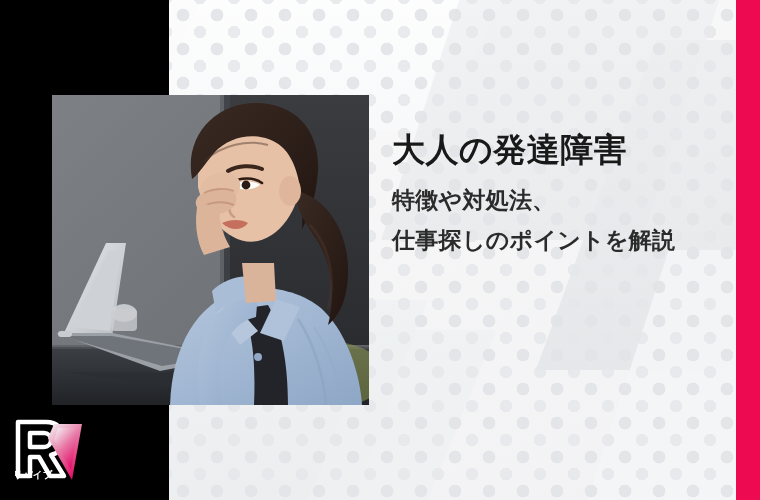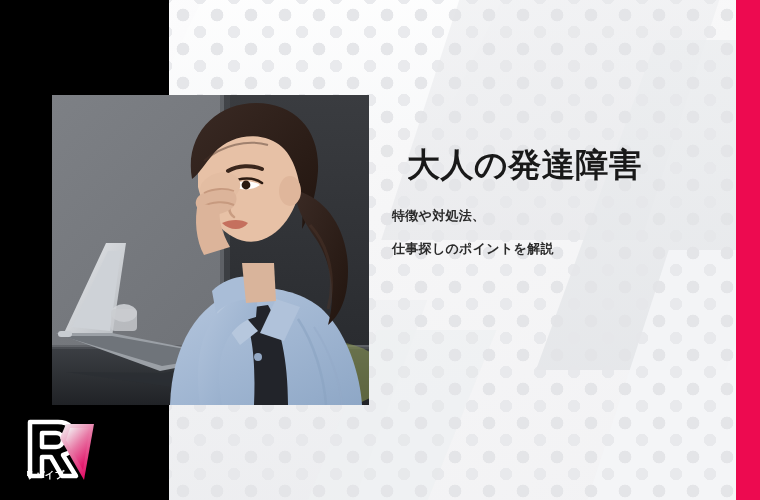--- a/index.html
+++ b/index.html
@@ -104,52 +104,52 @@
   .photo svg { display: block; }
 
   
   .text-block {
     position: absolute;
     left: 392px;
     top: 128px;
     width: 330px;
   }
   .headline {
-    margin: 15px;
+    margin: 0;
     font-size: 33px;
     line-height: 44px;
     font-weight: 700;
     letter-spacing: 0.5px;
     color: #191919;
     white-space: nowrap;
   }
   .headline.accent { color: #ea0050; }
   .subhead {
     margin: 14px 0 0 0;
-    font-size: 13px;
+    font-size: 23px;
     line-height: 28px;
     font-weight: 700;
     letter-spacing: 0.3px;
     color: #2b2b2b;
     white-space: nowrap;
   }
 
   
   .pink-bar {
     position: absolute;
     right: 0; top: 0;
     width: 24px;
     height: 500px;
     background: #ed0a50;
   }
 
   
   .logo {
     position: absolute;
-    left: 22px;
+    left: 10px;
     bottom: 16px;
     width: 96px;
     height: 66px;
     text-decoration: underline;
   }
   .logo svg { display: block; }
   .logo-kana {
     position: absolute;
     left: 3px;
     bottom: 2px;
@@ -272,21 +272,21 @@
       <path d="M150 112 C160 106 174 106 182 110" stroke="#c79a7f" stroke-width="2" fill="none"></path>
       <path d="M152 98 C162 93 174 93 182 96" stroke="#c79a7f" stroke-width="1.8" fill="none"></path>
 
       <path d="M146 108 C142 124 144 146 152 160 L178 152 C170 138 166 124 168 112 Z" fill="#dcb49a"></path>
     </svg>
   </div>
 
   <div class="text-block">
     <h1 class="headline">大人の発達障害</h1>
     <p class="subhead">特徴や対処法、</p>
-    <p class="subhead" style="margin-top:5px">仕事探しのポイントを解説</p>
+    <p class="subhead" style="margin-top:12px">仕事探しのポイントを解説</p>
   </div>
 
   <div class="pink-bar"></div>
 
   <div class="logo">
     <svg width="96" height="66" viewBox="0 0 96 66" xmlns="http://www.w3.org/2000/svg">
       <defs>
         <linearGradient id="vgrad" x1="0.2" y1="0" x2="0.8" y2="1">
           <stop offset="0%" stop-color="#f2e3ea"></stop>
           <stop offset="42%" stop-color="#e879a6"></stop>

